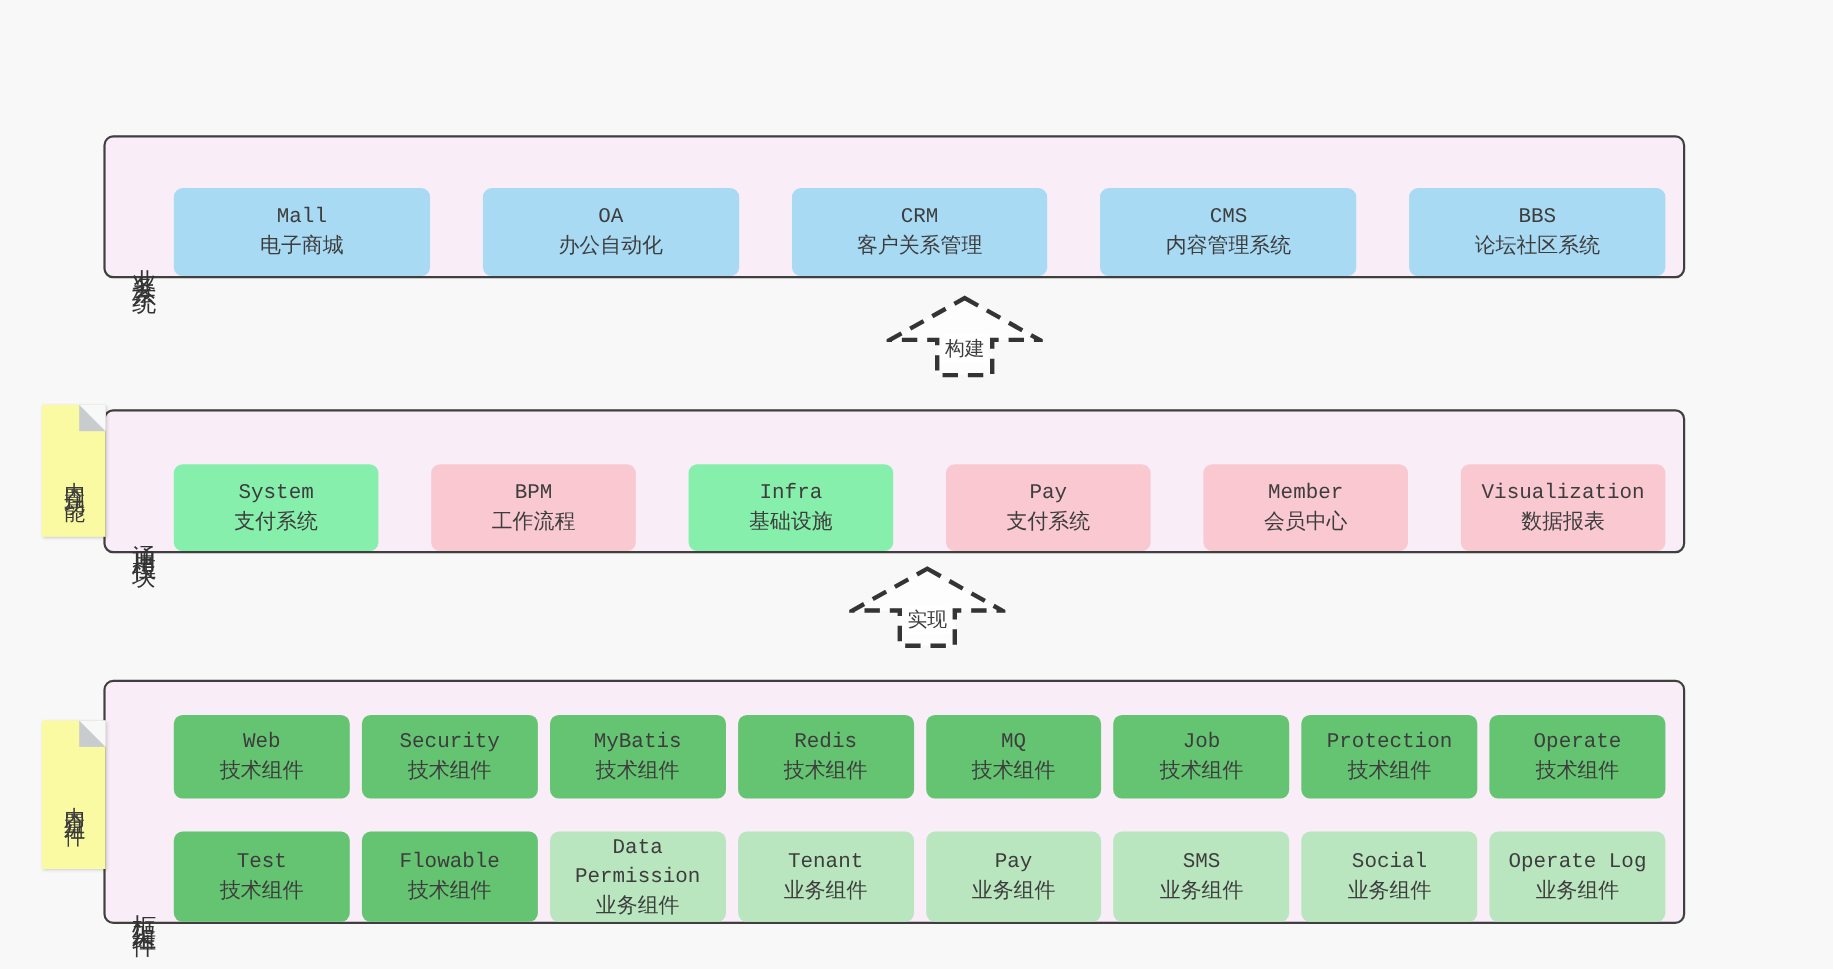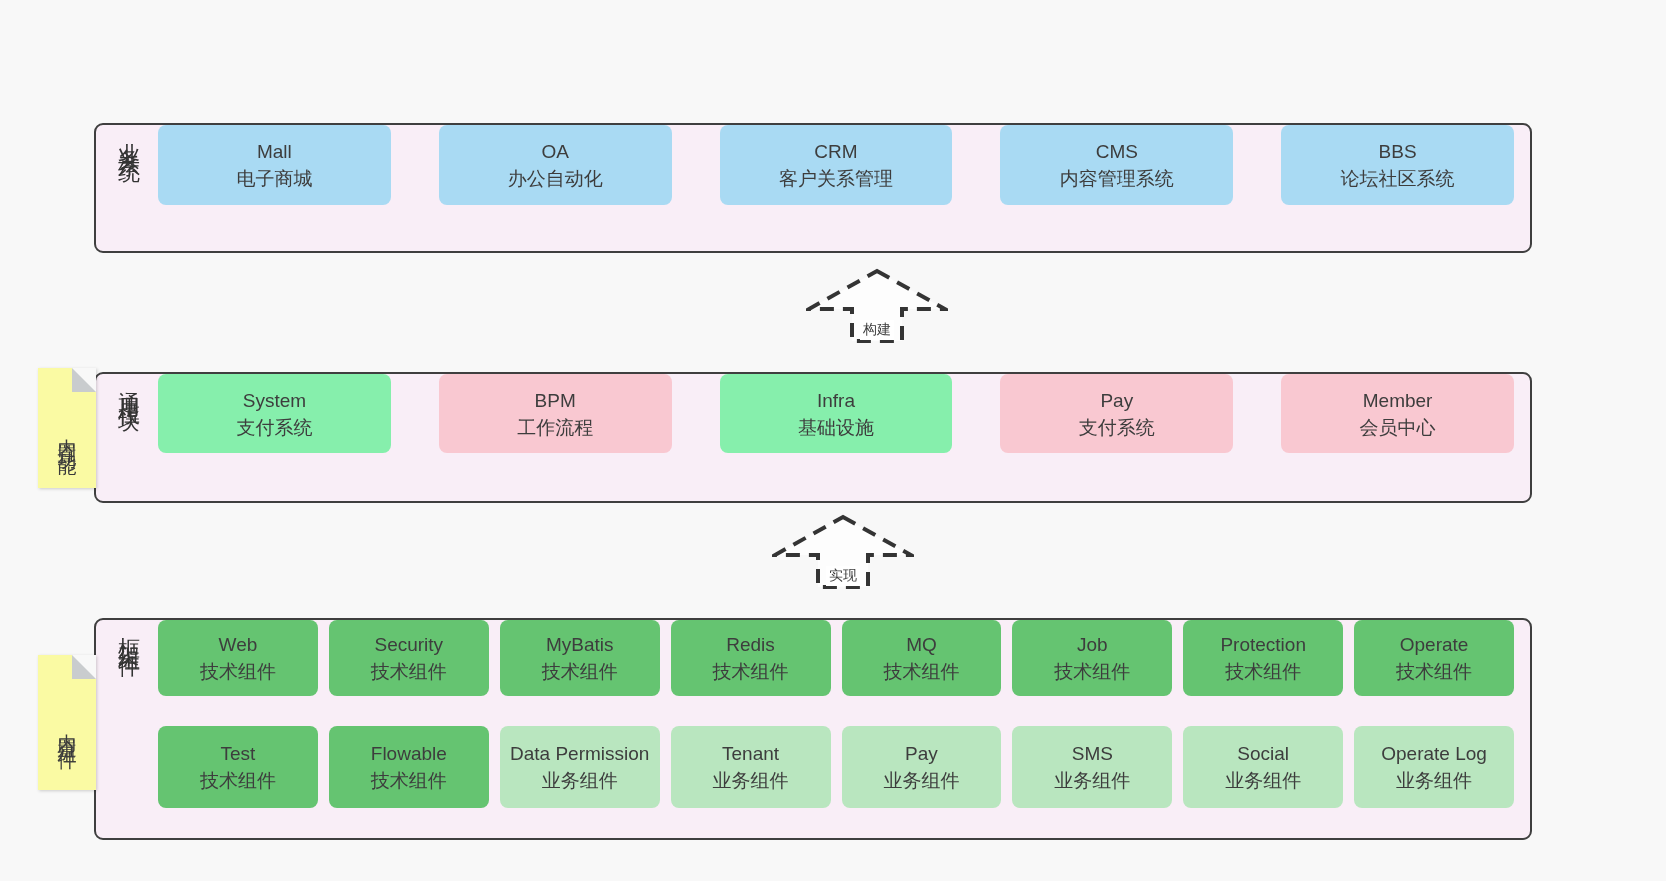--- a/index.html
+++ b/index.html
@@ -9,21 +9,21 @@
     font-family:"Liberation Sans","DejaVu Sans",sans-serif;
     color:#3d3d3d;
   }
   
   .panel{
     position:absolute;left:94px;width:1438px;
     box-sizing:border-box;
     background:#f9eef7;
     border:2px solid #3f3f3f;
     border-radius:9px;
-    display:flex;align-items:flex-start;
+    display:flex;align-items:flex-end;font-family:Liberation Mono, monospace;
   }
   .panel-business{top:123px;height:130px;}
   .panel-modules{top:372px;height:131px;}
   .panel-framework{top:618px;height:222px;}
   .v-label{
     width:50px;flex:0 0 50px;
     display:flex;align-items:center;justify-content:center;
     writing-mode:vertical-rl;text-orientation:upright;
     font-size:22px;letter-spacing:6px;color:#333;
     margin-left:8px;
@@ -49,21 +49,21 @@
   .box--green{background:#65c471;}
   .box--green-light{background:#b9e6bf;}
   
   .arrow{position:absolute;width:142px;height:76px;}
   .arrow-build{left:806px;top:268px;}
   .arrow-implement{left:772px;top:514px;}
   .arrow svg{position:absolute;left:0;top:0;}
   .arrow-label{
     position:absolute;left:50%;top:36px;transform:translateX(-50%);
     background:#ffffff;padding:1px 3px;
-    font-size:14px;white-space:nowrap;color:#3d3d3d;margin-top:16px;
+    font-size:18px;white-space:nowrap;color:#3d3d3d;
   }
   
   .note{
     position:absolute;left:38px;width:58px;box-sizing:border-box;
     background:#fafaa3;
     box-shadow:1px 1px 3px rgba(0,0,0,.18);
     display:flex;align-items:center;justify-content:center;
     z-index:2;
   }
   .note-features{top:368px;height:120px;}
@@ -139,20 +139,24 @@
     <div>基础设施</div>
   </div>
         <div class="box box--pink">
     <div>Pay</div>
     <div>支付系统</div>
   </div>
         <div class="box box--pink">
     <div>Member</div>
     <div>会员中心</div>
   </div>
+        <div class="box box--pink">
+    <div>Visualization</div>
+    <div>数据报表</div>
+  </div>
       </div>
   </div>
 </section>
 
 <div class="arrow arrow-implement">
   <svg width="142" height="76" viewBox="0 0 142 76">
     <polygon points="71,3 139,41 96,41 96,73 46,73 46,41 3,41" fill="#fdfdfd" stroke="#343434" stroke-width="4" stroke-dasharray="14 9"></polygon>
   </svg>
   <span class="arrow-label">实现</span>
 </div>

